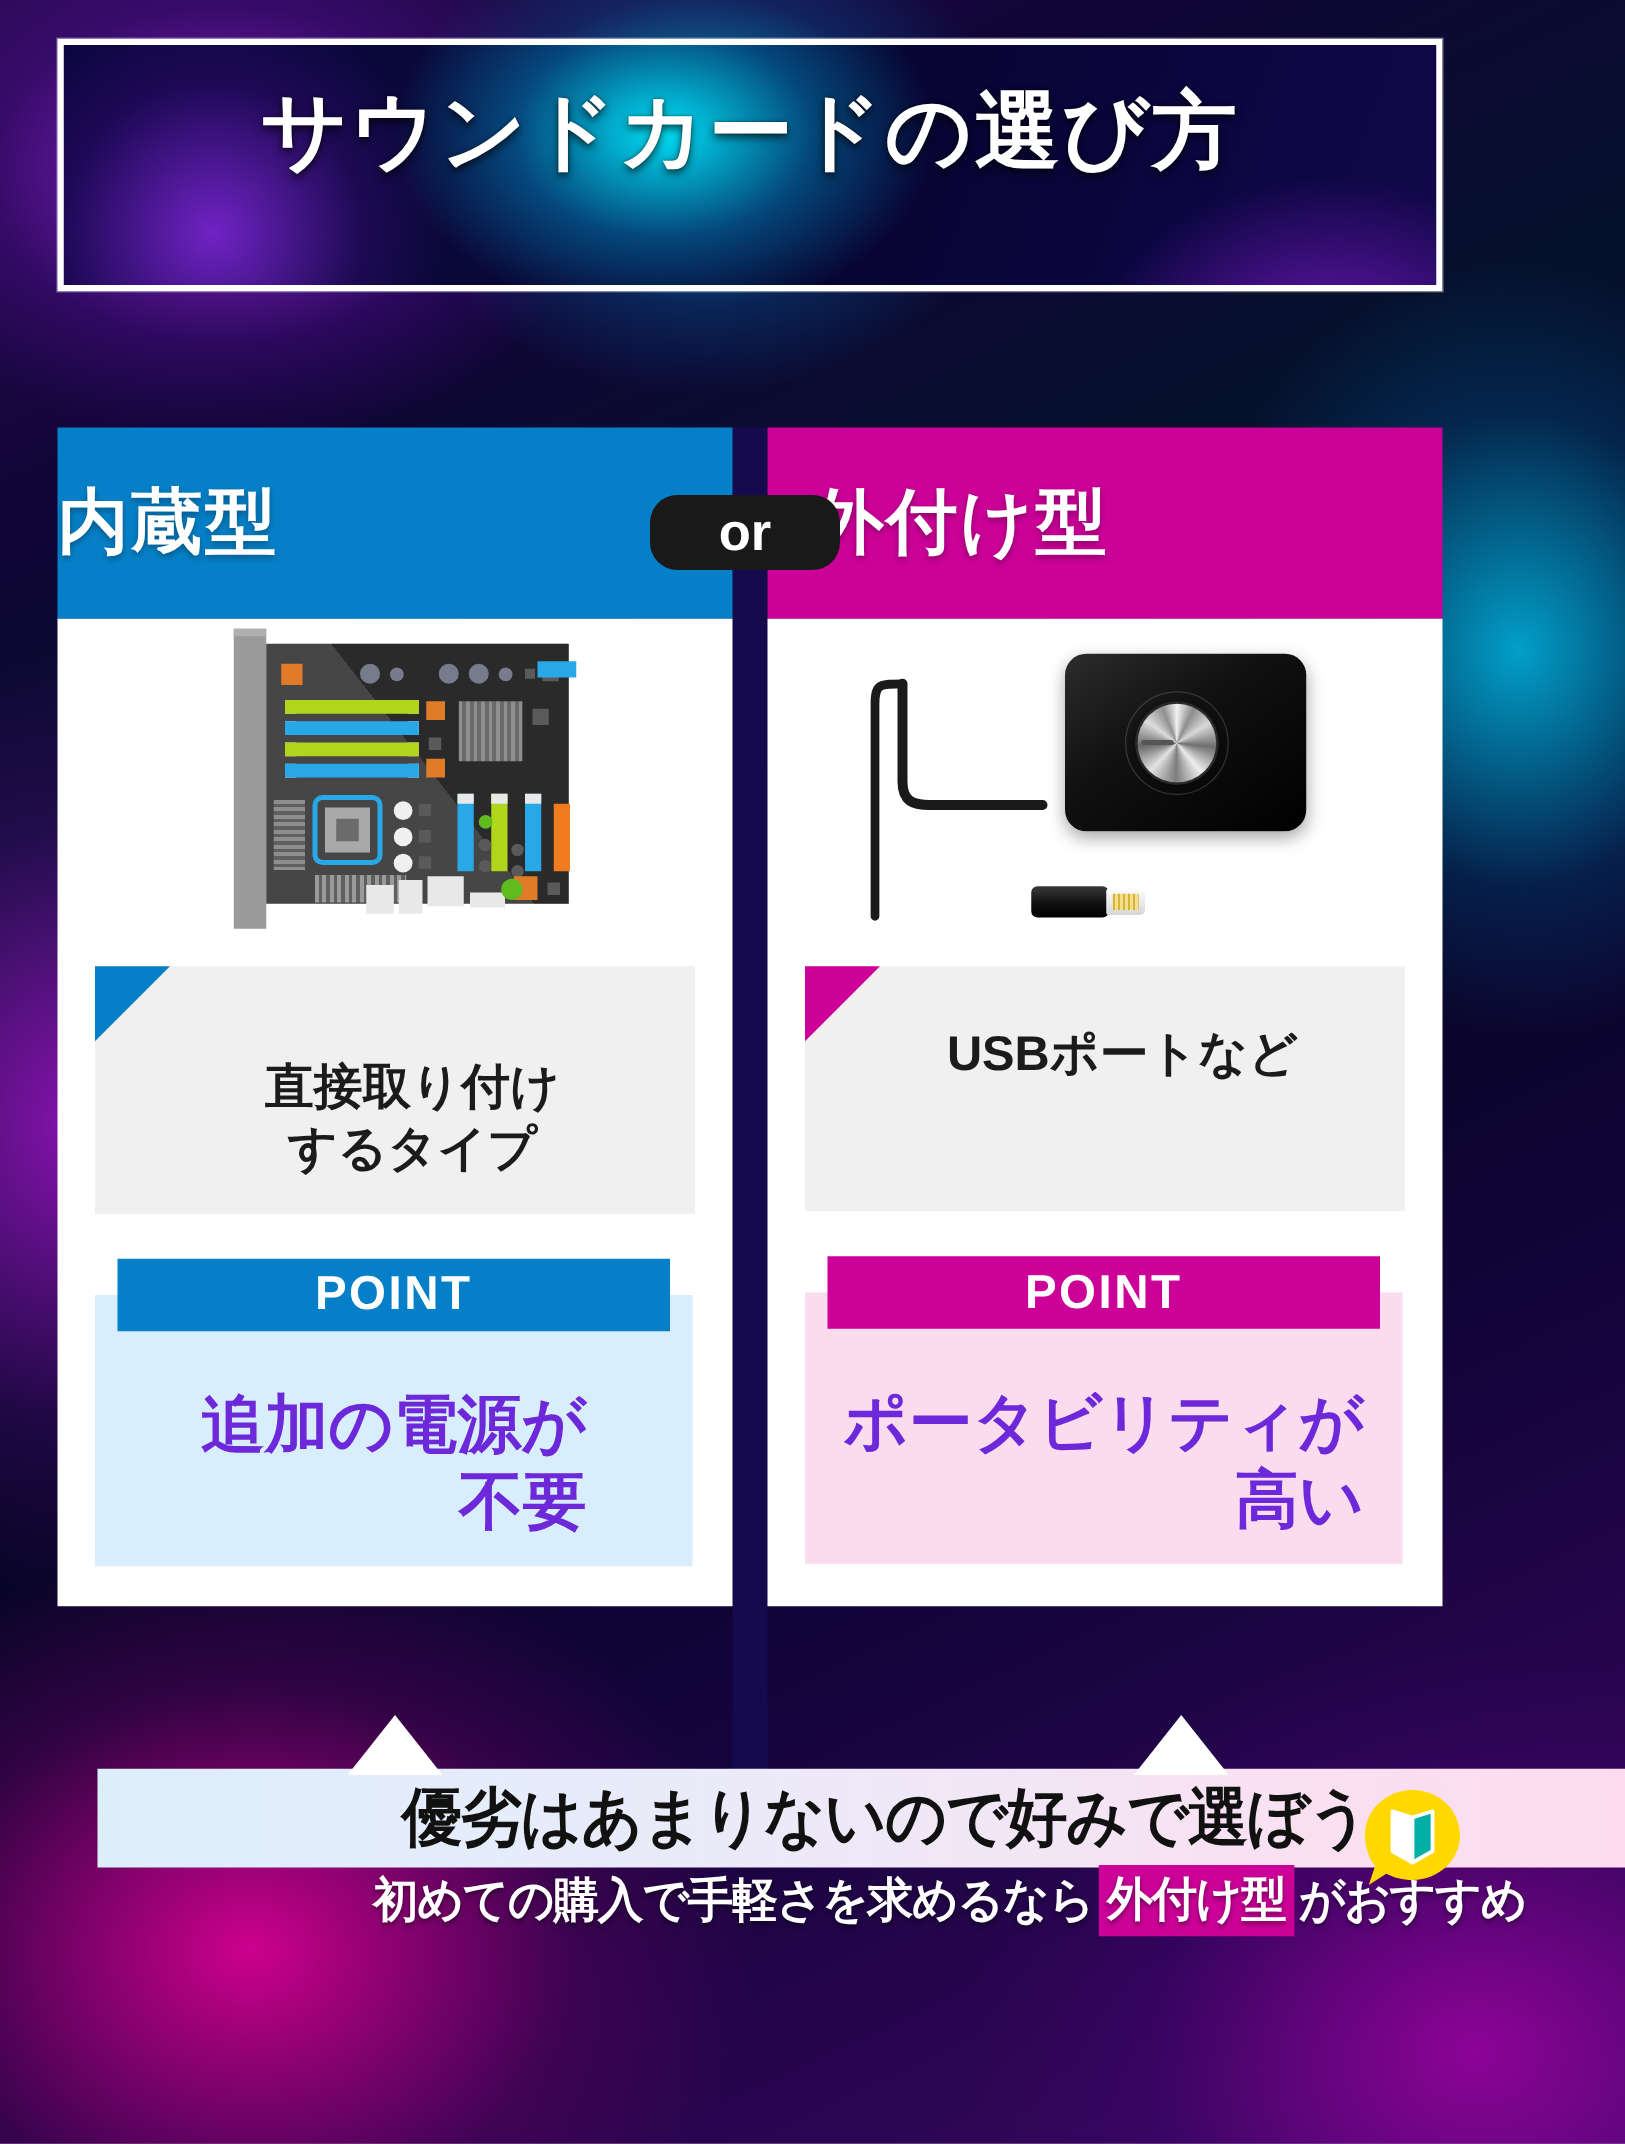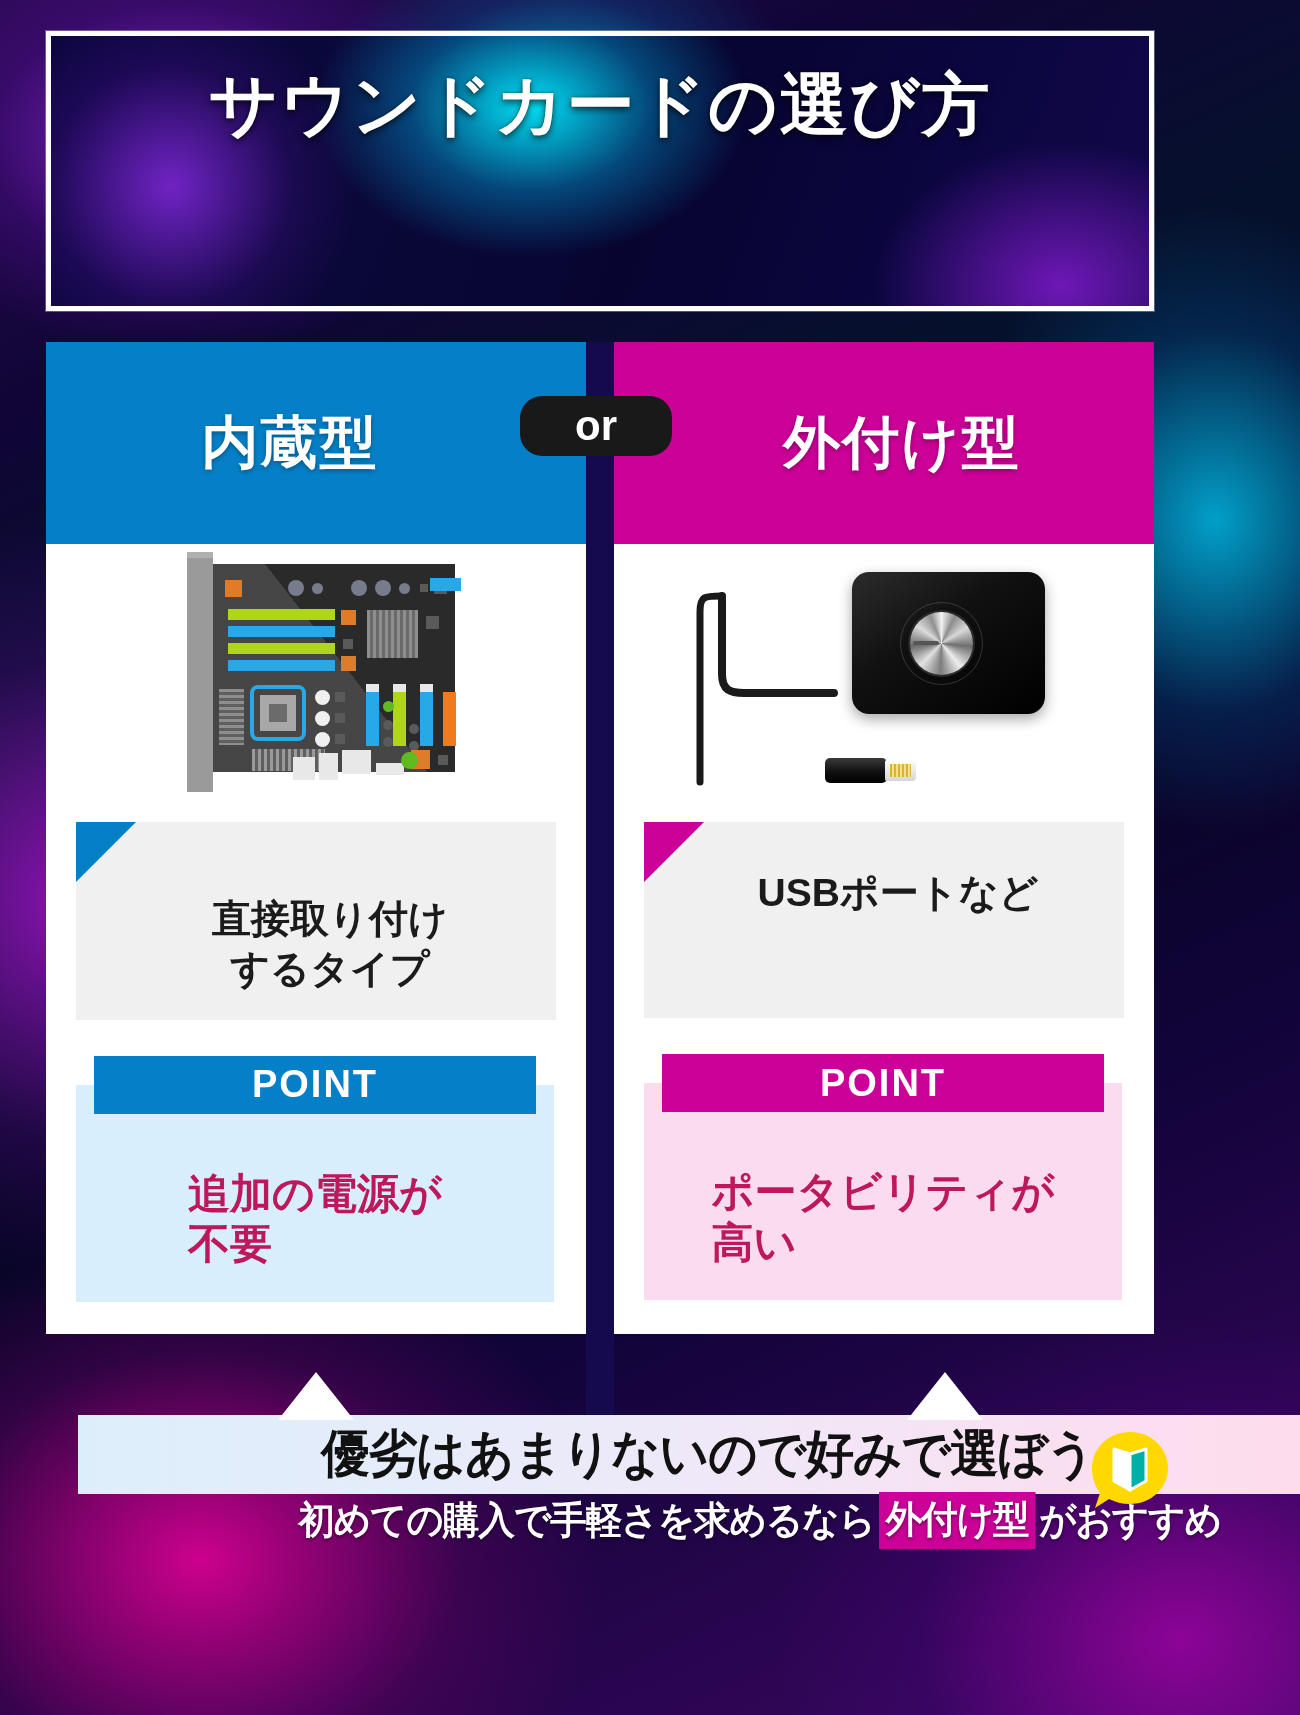--- a/index.html
+++ b/index.html
@@ -15,21 +15,21 @@
       radial-gradient(ellipse 330px 260px at 560px 120px, rgba(0,225,255,.75) 0%, rgba(0,120,190,.25) 48%, rgba(0,0,0,0) 75%),
       radial-gradient(ellipse 360px 420px at 1215px 520px, rgba(0,210,255,.75) 0%, rgba(0,110,180,.25) 45%, rgba(0,0,0,0) 74%),
       radial-gradient(ellipse 420px 500px at 70px 900px, rgba(160,20,200,.85) 0%, rgba(90,10,140,.3) 48%, rgba(0,0,0,0) 76%),
       radial-gradient(ellipse 520px 420px at 200px 1560px, rgba(225,0,150,.9) 0%, rgba(130,0,110,.3) 50%, rgba(0,0,0,0) 78%),
       radial-gradient(ellipse 520px 420px at 1180px 1640px, rgba(200,0,190,.6) 0%, rgba(80,0,130,.25) 50%, rgba(0,0,0,0) 78%),
       linear-gradient(155deg, #2a0a52 0%, #100536 18%, #05112c 34%, #060524 52%, #12043a 70%, #2a0550 86%, #3b0a63 100%);
   }
 
   
   .header-frame {
-    position:absolute; left:46px; top:31px; width:1108px; height:280px;
+    position:absolute; left:46px; top:31px; width:1108px; height:202px;
     border:5px solid #ffffff;
     background:
       radial-gradient(ellipse 300px 210px at 480px 70px, rgba(0,235,255,.95) 0%, rgba(0,150,210,.45) 40%, rgba(0,0,0,0) 72%),
       radial-gradient(ellipse 240px 240px at 120px 150px, rgba(130,40,220,.85) 0%, rgba(70,15,140,.3) 50%, rgba(0,0,0,0) 78%),
       radial-gradient(ellipse 260px 200px at 1010px 250px, rgba(150,30,230,.7) 0%, rgba(0,0,0,0) 72%),
       linear-gradient(110deg, #0c0640 0%, #0a0838 30%, #070530 55%, #0b0640 80%, #12084a 100%);
     box-shadow:0 0 0 1px rgba(255,255,255,.3);
   }
   .header-title {
     position:absolute; left:0; top:24px; width:100%;
@@ -47,22 +47,22 @@
   .header-sub span {
     color:#111111; font-size:55px; font-weight:bold; letter-spacing:1px;
   }
 
   
   .col { position:absolute; top:342px; width:540px; }
   .col-left  { left:46px; }
   .col-right { left:614px; }
 
   .col-head {
-    height:202px; position:relative;
-    display:flex; align-items:center; justify-content:center;
+    height:153px; position:relative;
+    display:flex; align-items:center; justify-content:flex-start;
   }
   .col-head.blue    { background:#0580c8; }
   .col-head.magenta { background:#cc0198; }
   .col-head span {
     color:#ffffff; font-size:57px; font-weight:bold; letter-spacing:2px;
     text-shadow:0 2px 5px rgba(0,0,0,.33);
   }
   .col-head.blue span    { margin-right:52px; }
   .col-head.magenta span { margin-left:36px; }
 
@@ -170,21 +170,21 @@
   .point-head.magenta { background:#cc0198; }
   .point-head span { color:#ffffff; font-size:38px; font-weight:bold; letter-spacing:2px; }
   .point-body {
     position:absolute; left:30px; top:29px; width:478px; height:217px;
     padding-top:52px;
     display:flex; align-items:center; justify-content:center;
   }
   .point-body.blue    { background:#d8eefc; }
   .point-body.magenta { background:#fbdcef; }
   .point-body p {
-    color:#be185d; font-size:42px; font-weight:bold; line-height:1.2; text-align:left;
+    color:#6d28d9; font-size:51px; font-weight:bold; line-height:1.2; text-align:right;
   }
 
   
   .col-divider {
     position:absolute; left:586px; top:342px; width:28px; height:1078px;
     background:linear-gradient(180deg,#150a4d 0%,#150a4d 100%);
   }
 
   
   .notch {

